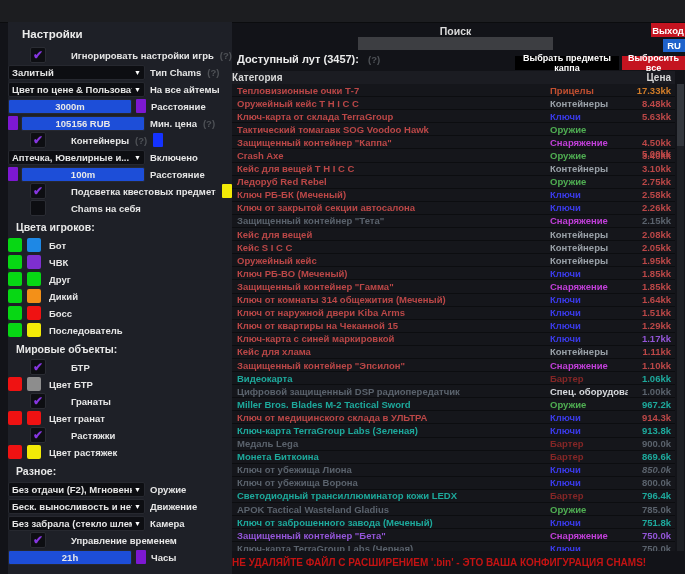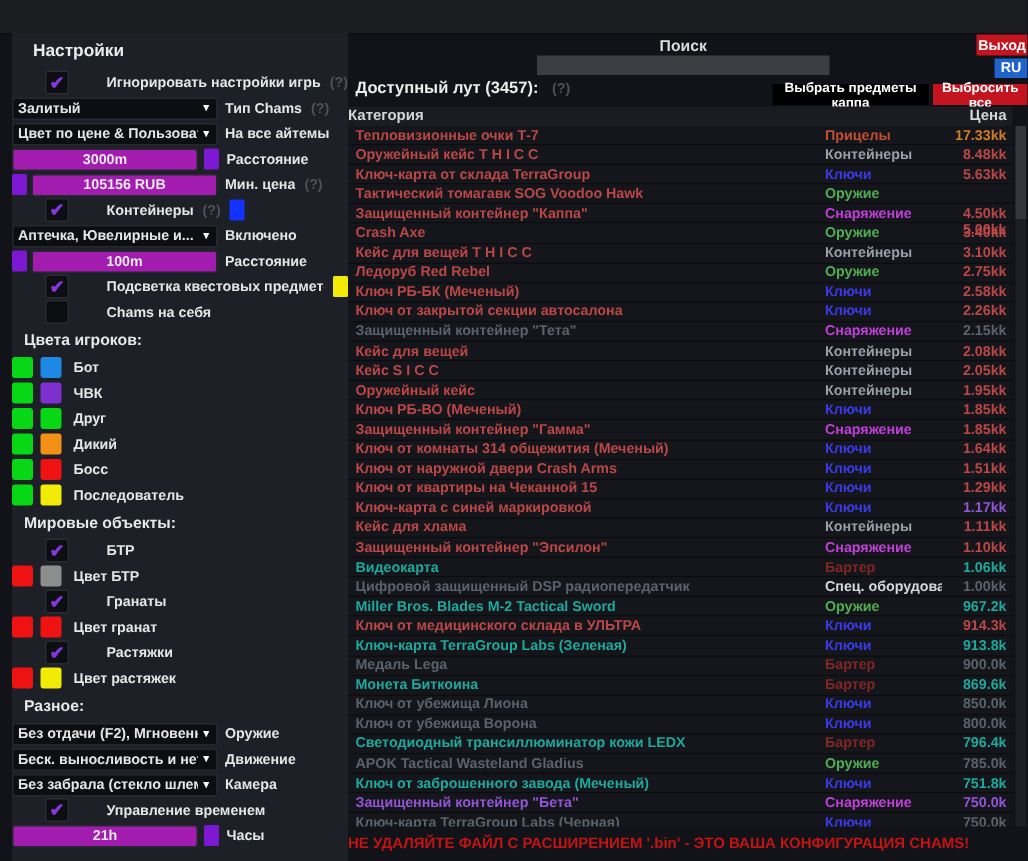--- a/index.html
+++ b/index.html
@@ -23,21 +23,21 @@
   .sidebar{position:absolute;left:8px;top:22px;width:224px;height:552px;background:#1e2027;box-sizing:border-box;padding-top:4px;overflow:hidden}
   .sidebar h1{font-size:11.5px;font-weight:bold;color:#ececec;margin:2px 0 7px 14px}
   .sec-h{font-size:10.5px;font-weight:bold;color:#e8e8e8;margin:5px 0 3px 8px;height:13px}
   .srow{height:16px;margin-bottom:1px;display:flex;align-items:center;font-size:9.5px;font-weight:bold;color:#e6e6e6;white-space:nowrap}
   .chk{width:16px;height:16px;margin-left:22px;background:#0d0e12;border:1px solid #2a2c33;border-radius:2px;box-sizing:border-box;display:flex;align-items:center;justify-content:center;font-size:12px;color:#8636e0;flex:none}
   .chk-lbl{margin-left:25px;overflow:hidden}
   .dd{width:137px;height:15px;background:#0d0e12;border:1px solid #26282f;border-radius:2px;box-sizing:border-box;display:flex;align-items:center;padding:0 3px;flex:none}
   .dd-text{flex:1;overflow:hidden;white-space:nowrap;font-size:9.5px;color:#e6e6e6}
   .dd-arrow{font-size:7px;color:#fff;margin-left:2px;flex:none}
   .side-lbl{margin-left:5px;overflow:hidden}
-  .inp{height:15px;background:#a21caf;border:1px solid #26282f;border-radius:2px;box-sizing:border-box;color:#e8e8e8;font-weight:bold;font-size:9.5px;text-align:center;font-family:inherit;flex:none}
+  .inp{height:15px;background:#1d4ed8;border:1px solid #26282f;border-radius:2px;box-sizing:border-box;color:#e8e8e8;font-weight:bold;font-size:9.5px;text-align:center;font-family:inherit;flex:none}
   .inp-a{width:124px;margin-left:0}
   .inp-b{width:124px;margin-left:3px}
   .swatch{width:10px;height:14px;border-radius:1px;flex:none}
   .pswatch{width:14px;height:14px;border-radius:2px;flex:none}
   .pair-lbl{margin-left:8px}
   .hint{color:#4f5257;font-weight:bold;margin-left:6px;font-size:9.5px}
 
   
   .loot-title{position:absolute;left:237px;top:53px;font-size:11px;font-weight:bold;color:#ececec}
   .thead{position:absolute;left:232px;top:71px;width:443px;height:13px;background:#1b1c22;display:flex;align-items:center;font-size:10px;font-weight:bold;color:#d6d6d6}
@@ -305,21 +305,21 @@
       <span class="c-name" style="color: rgb(187, 71, 71);">Защищенный контейнер "Гамма"</span>
       <span class="c-cat" style="color: rgb(193, 63, 217);">Снаряжение</span>
       <span class="c-price" style="color: rgb(187, 71, 71);">1.85kk</span>
     </div>
     <div class="trow">
       <span class="c-name" style="color: rgb(187, 71, 71);">Ключ от комнаты 314 общежития (Меченый)</span>
       <span class="c-cat" style="color: rgb(58, 58, 232);">Ключи</span>
       <span class="c-price" style="color: rgb(187, 71, 71);">1.64kk</span>
     </div>
     <div class="trow">
-      <span class="c-name" style="color: rgb(187, 71, 71);">Ключ от наружной двери Crash Arms</span>
+      <span class="c-name" style="color: rgb(187, 71, 71);">Ключ от наружной двери Kiba Arms</span>
       <span class="c-cat" style="color: rgb(58, 58, 232);">Ключи</span>
       <span class="c-price" style="color: rgb(187, 71, 71);">1.51kk</span>
     </div>
     <div class="trow">
       <span class="c-name" style="color: rgb(187, 71, 71);">Ключ от квартиры на Чеканной 15</span>
       <span class="c-cat" style="color: rgb(58, 58, 232);">Ключи</span>
       <span class="c-price" style="color: rgb(187, 71, 71);">1.29kk</span>
     </div>
     <div class="trow">
       <span class="c-name" style="color: rgb(187, 71, 71);">Ключ-карта с синей маркировкой</span>
@@ -367,21 +367,21 @@
       <span class="c-price" style="color: rgb(90, 98, 108);">900.0k</span>
     </div>
     <div class="trow">
       <span class="c-name" style="color: rgb(29, 169, 156);">Монета Биткоина</span>
       <span class="c-cat" style="color: rgb(131, 38, 38);">Бартер</span>
       <span class="c-price" style="color: rgb(29, 169, 156);">869.6k</span>
     </div>
     <div class="trow">
       <span class="c-name" style="color: rgb(90, 98, 108);">Ключ от убежища Лиона</span>
       <span class="c-cat" style="color: rgb(58, 58, 232);">Ключи</span>
-      <span class="c-price" style="color: rgb(90, 98, 108);">850.0k</span>
+      <span class="c-price" style="color: rgb(90, 98, 108); font-style: italic;">850.0k</span>
     </div>
     <div class="trow">
       <span class="c-name" style="color: rgb(90, 98, 108);">Ключ от убежища Ворона</span>
       <span class="c-cat" style="color: rgb(58, 58, 232);">Ключи</span>
       <span class="c-price" style="color: rgb(90, 98, 108);">800.0k</span>
     </div>
     <div class="trow">
       <span class="c-name" style="color: rgb(29, 169, 156);">Светодиодный трансиллюминатор кожи LEDX</span>
       <span class="c-cat" style="color: rgb(131, 38, 38);">Бартер</span>
       <span class="c-price" style="color: rgb(29, 169, 156);">796.4k</span>

